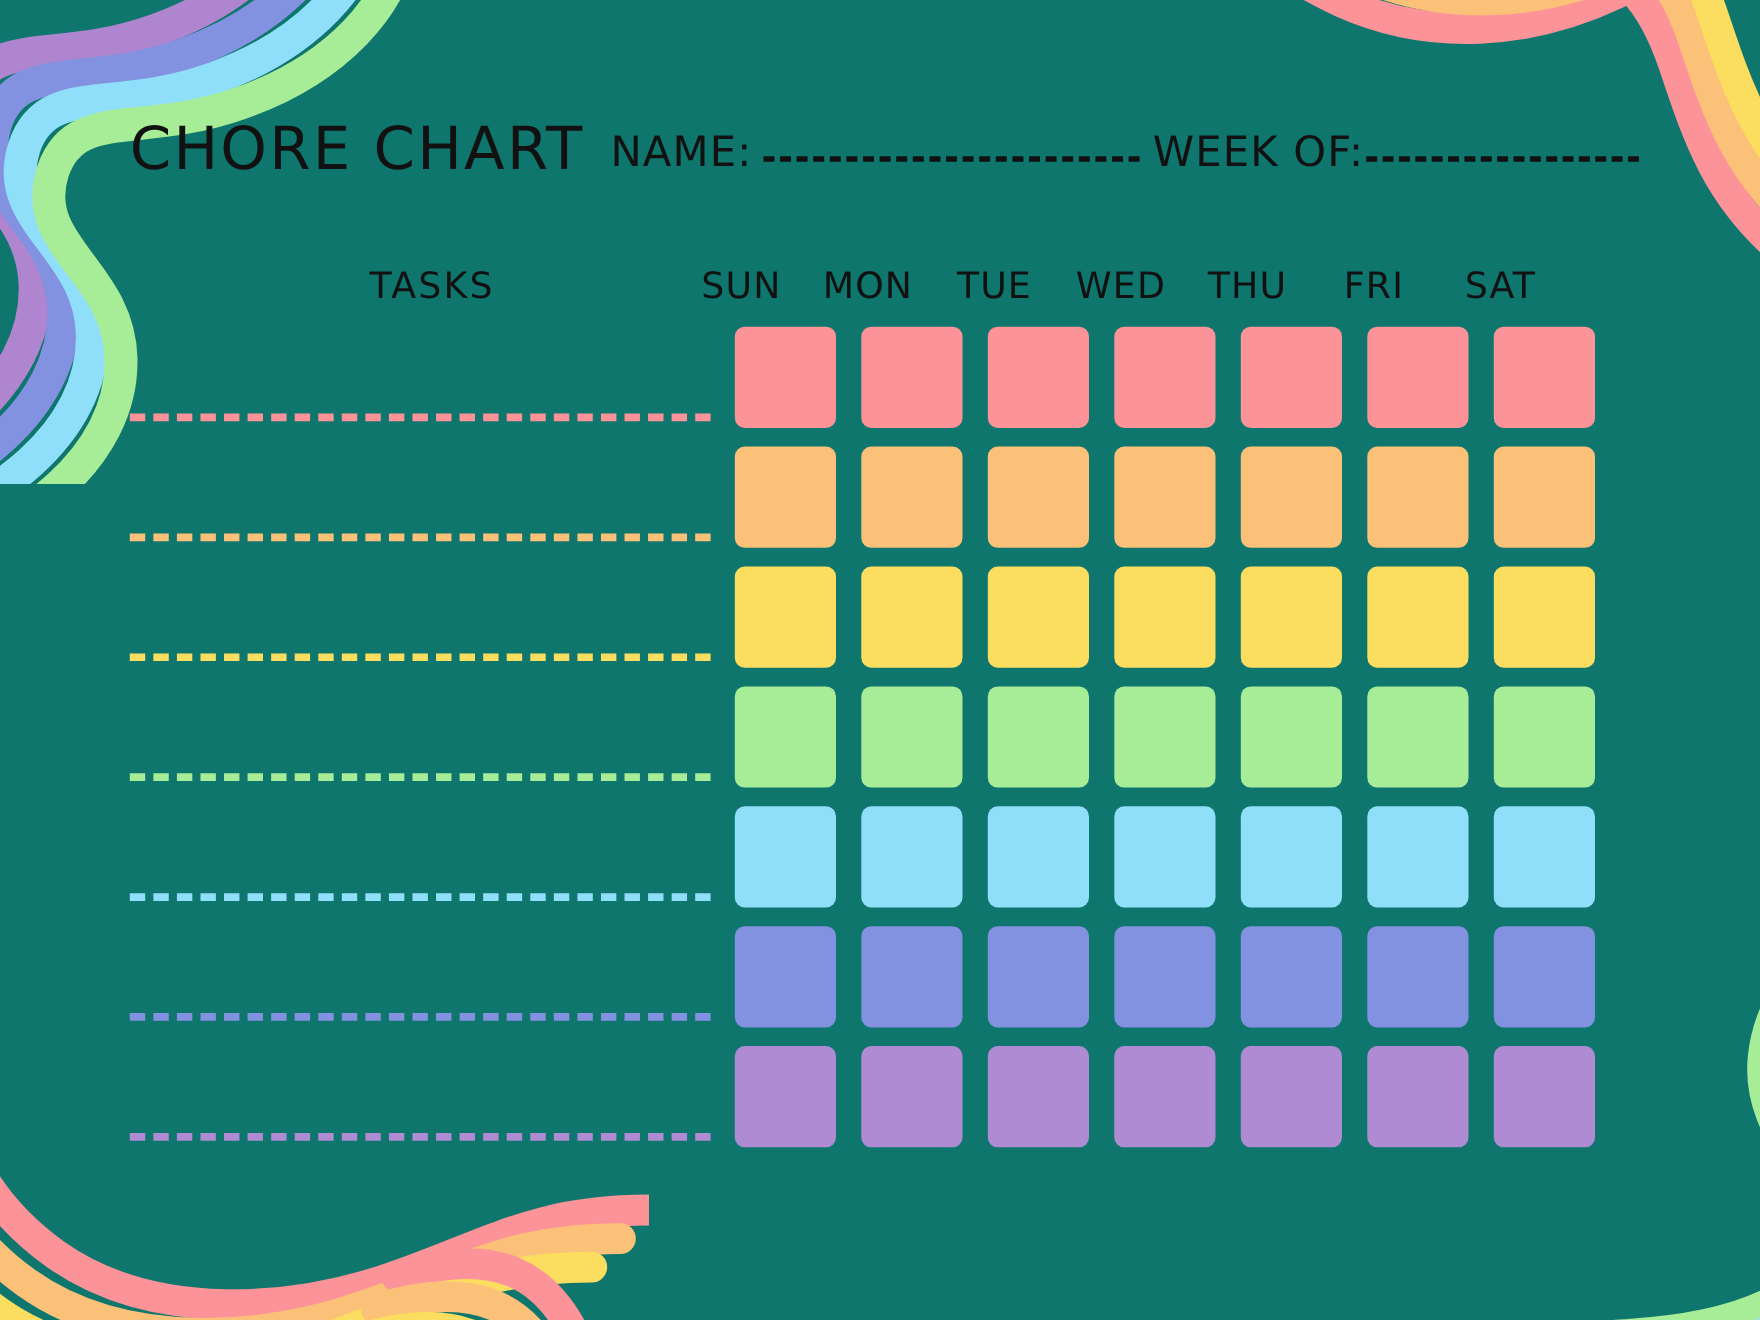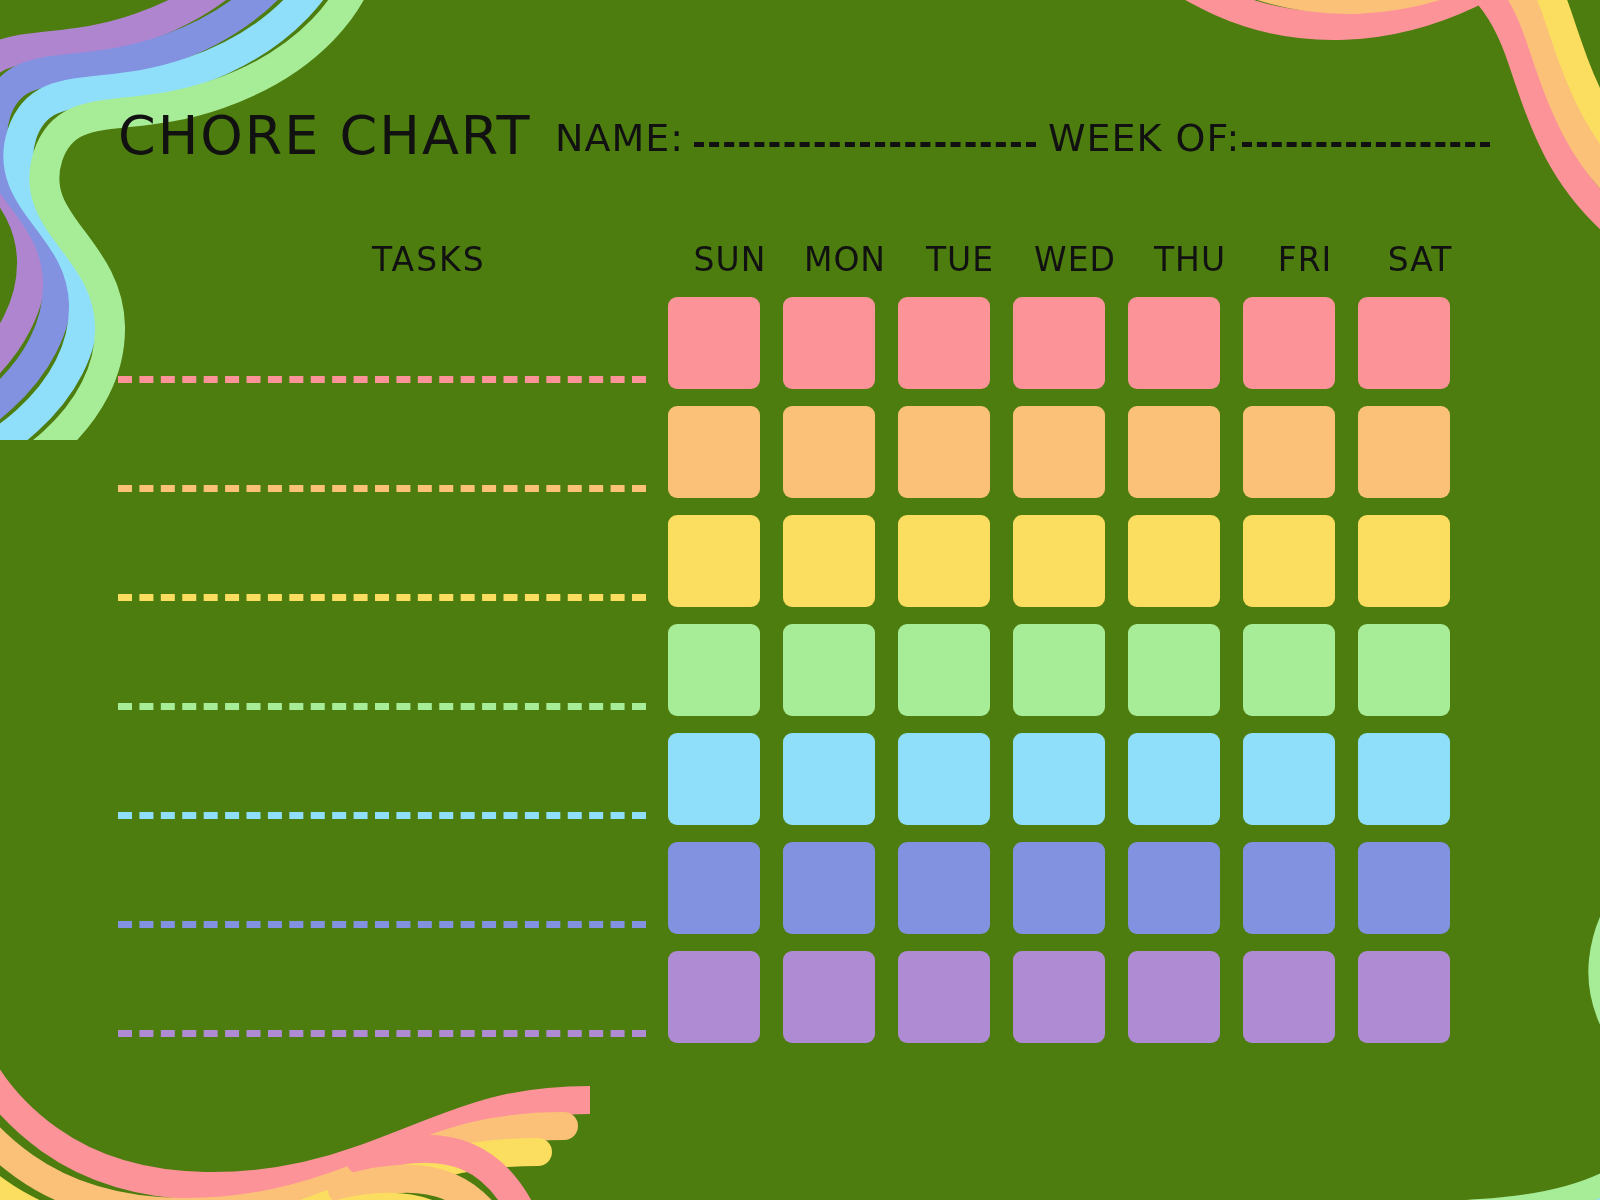--- a/index.html
+++ b/index.html
@@ -49,24 +49,24 @@
     position:relative; top:-4px;
     height:0; border-bottom:5px dashed #111;
   }
   #name-rule   { width:342px; }
   #weekof-rule { width:248px; }
 
   
   #tasks-heading {
     position:absolute; left:336px; top:240px;
     font-family:"DejaVu Sans", sans-serif;
-    font-size:33px; letter-spacing:2px; color:#111;margin-left:36px;
+    font-size:33px; letter-spacing:2px; color:#111;
   }
   #day-header-row {
-    position:absolute; left:684px; top:240px;
+    position:absolute; left:628px; top:240px;
     display:flex;
     justify-content:flex-end;
   }
   .day-head {
     width:92px; margin-right:23px;
     text-align:center;
     font-family:"DejaVu Sans", sans-serif;
     font-size:33px; letter-spacing:1px; color:#111;
   }
   .day-head:last-child { margin-right:0; }
@@ -92,21 +92,21 @@
   .cell {
     width:92px; height:92px;
     margin-right:23px;
     border-radius:9px;
   }
   .cell:last-child { margin-right:0; }
 </style>
 </head>
 <body style="background: rgb(253, 247, 245);">
 
-<div id="page" style="background: #4d7c0f;">
+<div id="page" style="background: #0f766e;">
 
   <svg class="deco" id="deco-tl" viewBox="0 0 620 560" fill="none">
     <g stroke-linecap="round" fill="none">
       <path d="M 470 -20 C 470 60 400 120 320 148 C 230 180 170 150 150 210
                C 128 278 210 300 212 380 C 214 470 120 540 30 560" stroke="#B085CF" stroke-width="30"></path>
       <path d="M 470 -20 C 470 60 400 120 320 148 C 230 180 170 150 150 210
                C 128 278 210 300 212 380 C 214 470 120 540 30 560" stroke="#8291E0" stroke-width="30" transform="translate(26,22)"></path>
       <path d="M 470 -20 C 470 60 400 120 320 148 C 230 180 170 150 150 210
                C 128 278 210 300 212 380 C 214 470 120 540 30 560" stroke="#90DFFA" stroke-width="30" transform="translate(52,44)"></path>
       <path d="M 470 -20 C 470 60 400 120 320 148 C 230 180 170 150 150 210

